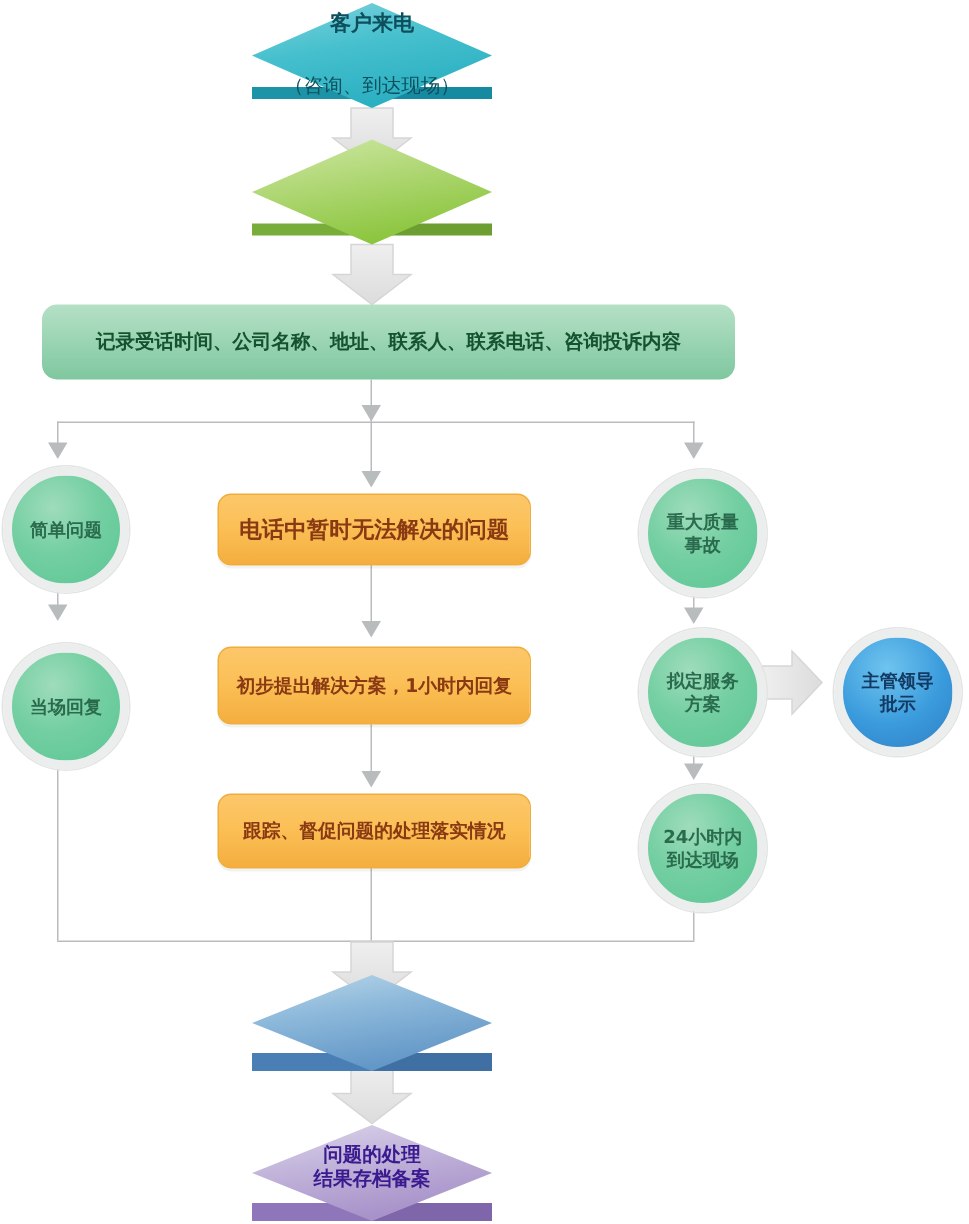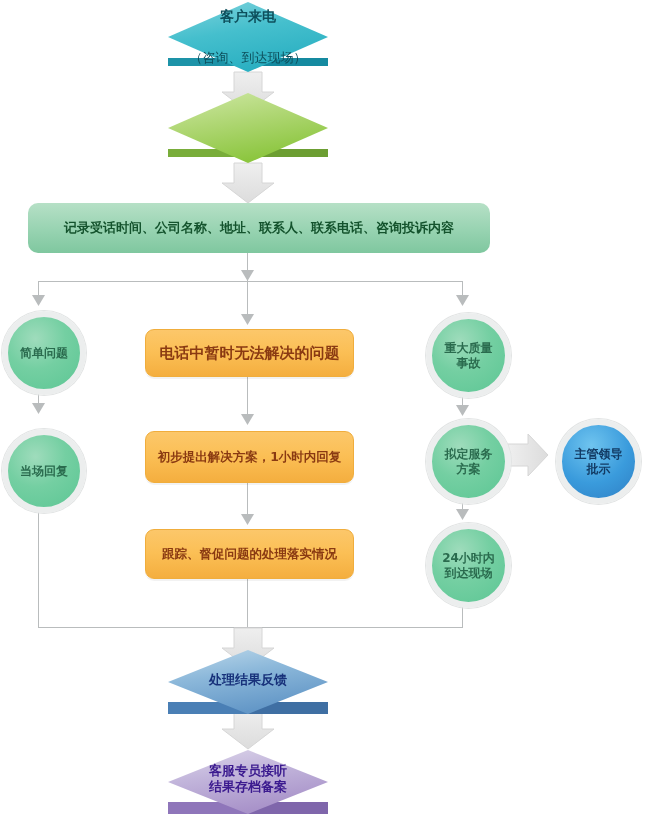--- a/index.html
+++ b/index.html
@@ -169,28 +169,24 @@
     </g>
   </svg>
 
   <div class="node" style="left:168px;top:8px;width:160px;height:58px;
        flex-direction:column;color:#0d4f5c;font-size:14px;gap:24px;">
     <span style="font-weight:bold;">客户来电</span>
     <span style="font-weight:normal;font-size:13px;">（咨询、到达现场）</span>
   </div>
 
 
-  <div class="node" style="left:168px;top:658px;width:160px;height:44px;
-       flex-direction:column;color:#17317a;font-size:13px;font-weight:bold;">
-    <span>处理结果反馈</span>
-  </div>
 
   <div class="node" style="left:168px;top:756px;width:160px;height:46px;
        flex-direction:column;color:#3b1a8f;font-size:13px;font-weight:bold;">
-    <span>客服专员接听</span>
+    <span>问题的处理</span>
     <span>结果存档备案</span>
   </div>
 
   <div class="rrect green-bar" style="left:28px;top:203px;width:462px;height:50px;font-size:13px;">
     <span>记录受话时间、公司名称、地址、联系人、联系电话、咨询投诉内容</span>
   </div>
 
   <div class="circ green-circle" style="left:2px;top:311px;width:72px;height:72px;font-size:12px;">
     <span>简单问题</span>
   </div>

